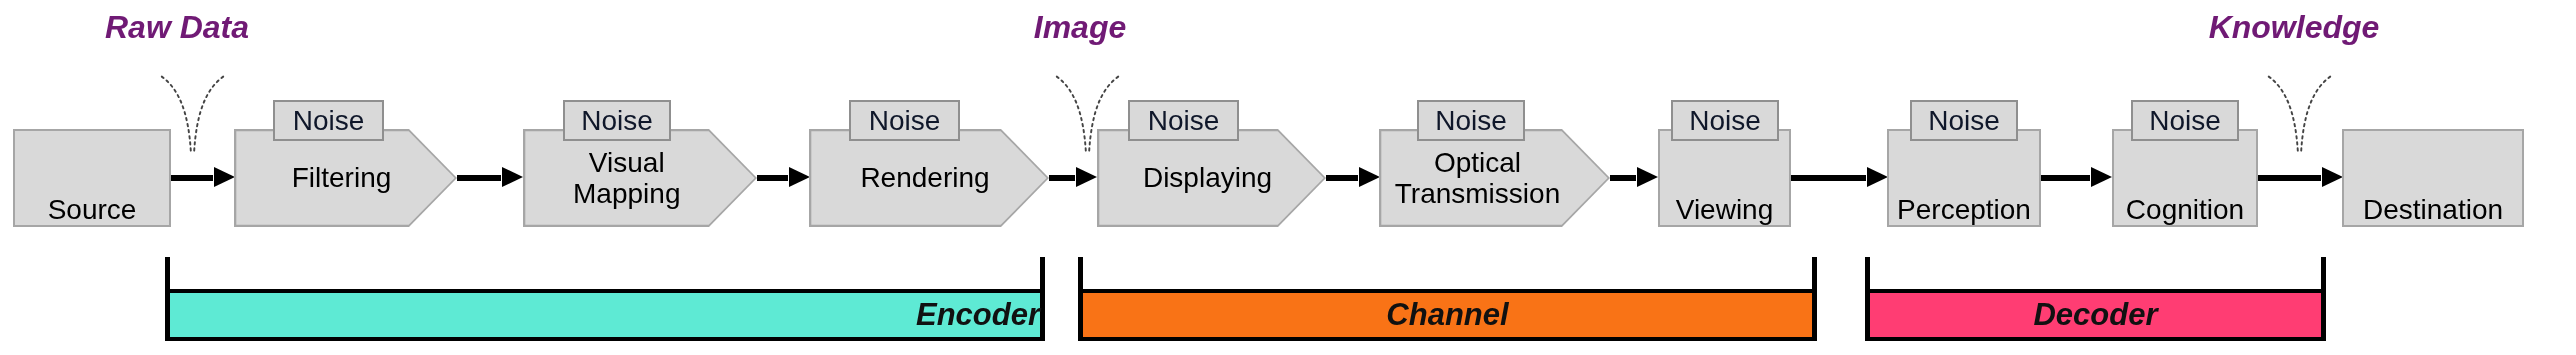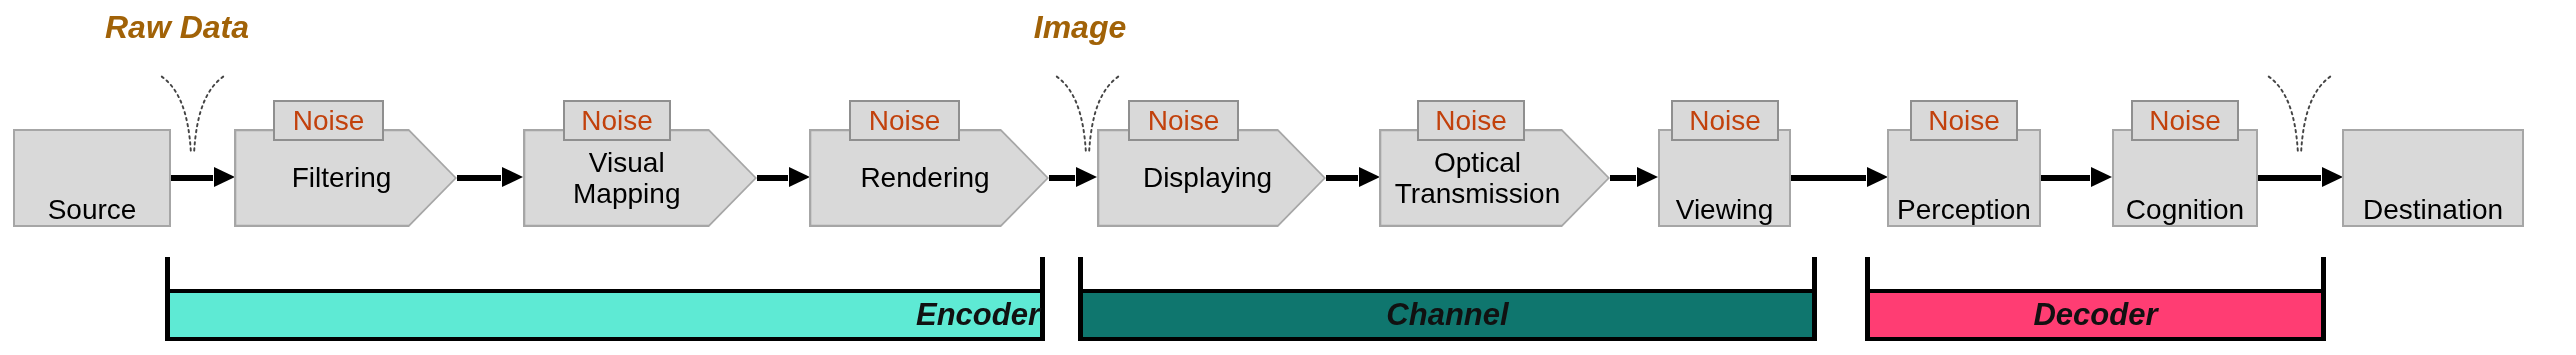--- a/index.html
+++ b/index.html
@@ -3,21 +3,21 @@
 <meta charset="utf-8">
 <style>
   html,body{margin:0;padding:0;background:#fff;}
   #canvas{
     position:relative;width:2576px;height:356px;background:#ffffff;overflow:hidden;
     font-family:"Liberation Sans", sans-serif;color:#000;
   }
   
   .title{
     position:absolute;top:9.2px;transform:translateX(-50%);
-    font-size:32px;font-weight:bold;font-style:italic;color:#a16207;white-space:nowrap;
+    font-size:32px;font-weight:bold;font-style:italic;color:#701a75;white-space:nowrap;
   }
   
   .funnel{position:absolute;top:72px;width:71px;height:86px;}
   
   .stage{position:absolute;top:129px;height:98px;z-index:2;}
   .rectstage{
     background:#d9d9d9;border:2.3px solid #a6a6a6;box-sizing:border-box;
     display:flex;align-items:flex-end;justify-content:center;text-align:center;
   }
   .pent{background:transparent;}
@@ -32,21 +32,21 @@
   .pent .ptext{
     position:absolute;inset:0;padding-right:48px;box-sizing:border-box;
     display:flex;align-items:center;justify-content:center;text-align:center;padding-left:40px;
   }
   .stage-label{font-size:28px;line-height:1.12;color:#000;}
   
   .noise{
     position:absolute;top:100px;height:41px;z-index:3;box-sizing:border-box;
     background:#d9d9d9;border:2.3px solid #8f8f8f;
     display:flex;align-items:center;justify-content:center;
-    font-size:28px;color:#c2410c;
+    font-size:28px;color:#0f172a;
   }
   
   .arrow{position:absolute;top:175px;height:6.1px;background:#000;z-index:1;}
   .arrow::after{
     content:"";position:absolute;right:-21.5px;top:-7.7px;width:0;height:0;
     border-left:21.5px solid #000;border-top:10.8px solid transparent;border-bottom:10.8px solid transparent;
   }
   
   .bracket{
     position:absolute;top:257px;height:84px;box-sizing:border-box;
@@ -59,20 +59,21 @@
     font-size:31px;font-weight:bold;font-style:italic;color:#111;
   }
 </style>
 </head>
 <body>
 
 <div id="canvas">
 
   <div class="title" style="left:177px">Raw Data</div>
   <div class="title" style="left:1080px">Image</div>
+  <div class="title" style="left:2294px">Knowledge</div>
 
   <svg class="funnel" style="left:157px" viewBox="0 0 92 112">
     <path d="M6,6 C28,22 41,52 44,106" fill="none" stroke="#444" stroke-width="2.5" stroke-dasharray="3 5" stroke-linecap="round"></path>
     <path d="M86,6 C64,22 51,52 48,106" fill="none" stroke="#444" stroke-width="2.5" stroke-dasharray="3 5" stroke-linecap="round"></path>
   </svg>
   <svg class="funnel" style="left:1052px" viewBox="0 0 92 112">
     <path d="M6,6 C28,22 41,52 44,106" fill="none" stroke="#444" stroke-width="2.5" stroke-dasharray="3 5" stroke-linecap="round"></path>
     <path d="M86,6 C64,22 51,52 48,106" fill="none" stroke="#444" stroke-width="2.5" stroke-dasharray="3 5" stroke-linecap="round"></path>
   </svg>
   <svg class="funnel" style="left:2264px" viewBox="0 0 92 112">
@@ -158,21 +159,21 @@
   <div class="arrow" style="left:1791px;width:75px"></div>
   <div class="arrow" style="left:2040px;width:50px"></div>
   <div class="arrow" style="left:2258px;width:63px"></div>
 
   <div class="bracket" style="left:165px;width:880px">
     <div class="bar" style="background: #5eead4; justify-content: flex-end;">
       <span>Encoder</span>
     </div>
   </div>
   <div class="bracket" style="left:1078px;width:739px">
-    <div class="bar" style="background: #0f766e;">
+    <div class="bar" style="background: #f97316;">
       <span>Channel</span>
     </div>
   </div>
   <div class="bracket" style="left:1865px;width:461px">
     <div class="bar" style="background: rgb(255, 61, 115);">
       <span>Decoder</span>
     </div>
   </div>
 
 </div>

